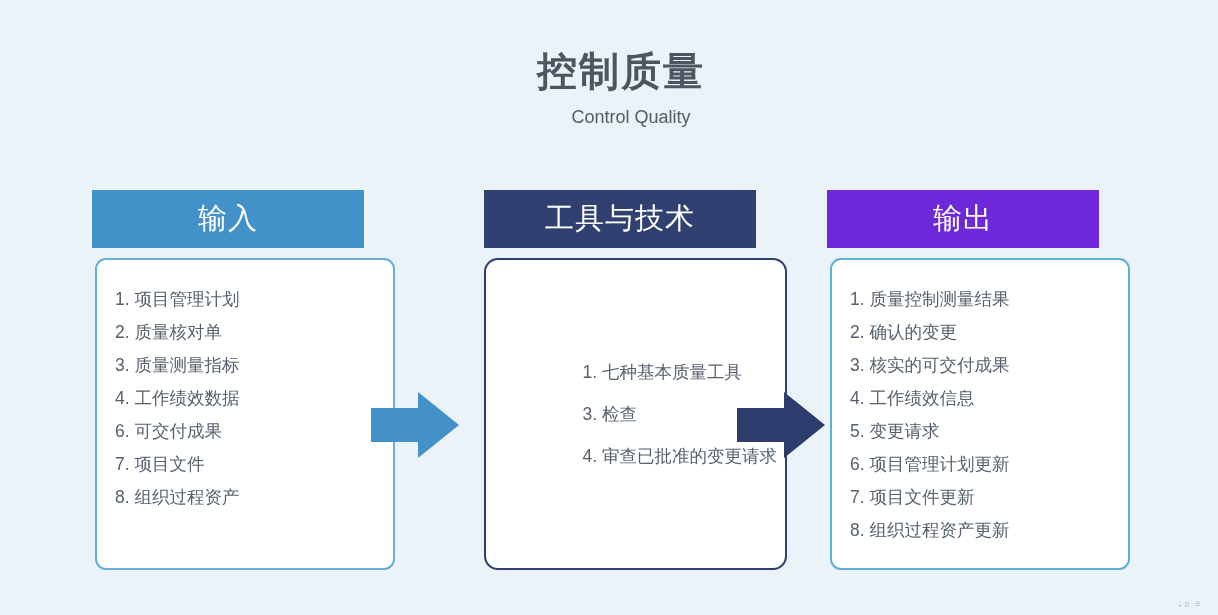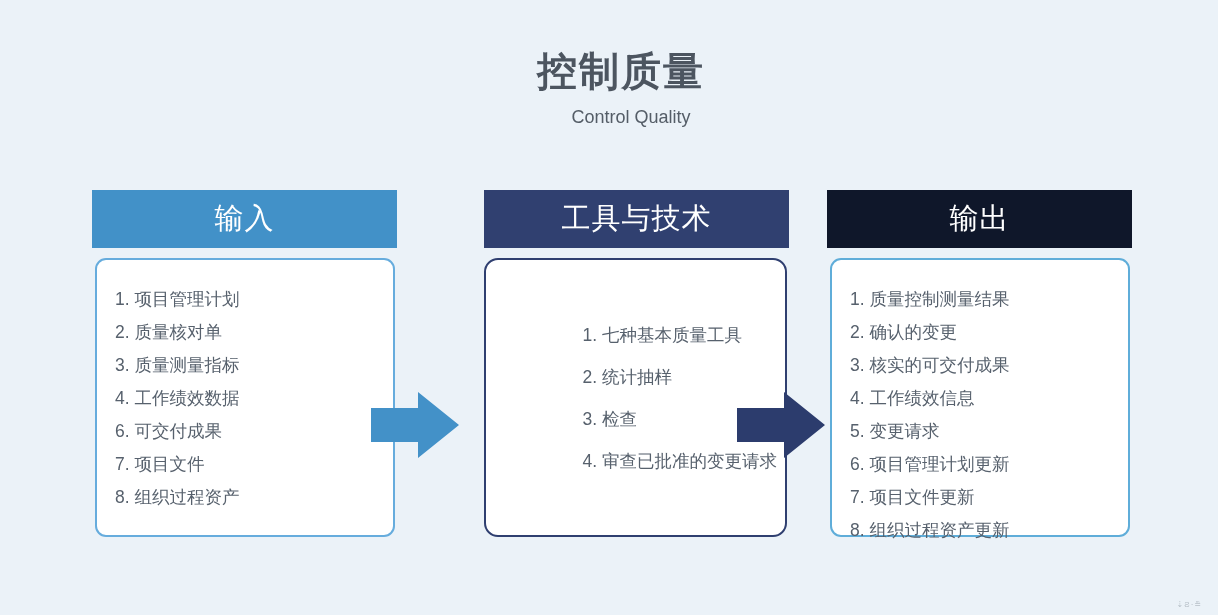--- a/index.html
+++ b/index.html
@@ -21,29 +21,29 @@
   .page-subtitle{
     position:absolute;top:107px;left:0;width:100%;
     text-align:center;
     font-size:18px;color:#545d67;padding-left:22px;
   }
   .col{position:absolute;top:190px;width:305px;}
   .col-input{left:92px;}
   .col-tools{left:460px;padding-left:24px;}
   .col-output{left:827px;}
   .hdr{
-    height:58px;width:305px;
+    height:58px;width:272px;
     display:flex;align-items:center;justify-content:center;
     color:#ffffff;font-size:29px;font-weight:500;letter-spacing:1px;
   }
   .hdr-input{background:#4291c8;}
   .hdr-tools{background:#304070;}
-  .hdr-output{background:#0f172a;}
+  .hdr-output{background:#6d28d9;}
   .card{
-    margin-top:10px;height:279px;background:#ffffff;
+    margin-top:10px;height:312px;background:#ffffff;
     border-radius:11px;box-sizing:border-box;
   }
   .card-input{width:300px;margin-left:3px;border:2px solid #66acdd;}
   .card-tools{width:303px;border:2px solid #2f3f70;border-radius:14px;display:flex;align-items:center;justify-content:flex-end;}
   .card-output{width:300px;margin-left:3px;border:2px solid #5fadd9;}
   .list{
     list-style:none;margin:0;padding:23px 8px 0 18px;
     font-size:17.5px;color:#57616d;
   }
   .list li{line-height:33px;white-space:nowrap;}
@@ -89,21 +89,20 @@
     <polygon points="0,16 47,16 47,0 88,33 47,66 47,50 0,50"></polygon>
   </svg>
 
   <section class="col col-tools">
     <header class="hdr hdr-tools">
       <span>工具与技术</span>
     </header>
     <div class="card card-tools">
       <ul class="list">
         <li>1. 七种基本质量工具</li>
-        <li>2. 统计抽样</li>
         <li>3. 检查</li>
         <li>4. 审查已批准的变更请求</li>
       </ul>
     </div>
   </section>
 
   <svg class="arrow arrow-2" viewBox="0 0 88 66" aria-hidden="true">
     <polygon points="0,16 47,16 47,0 88,33 47,66 47,50 0,50"></polygon>
   </svg>
 

